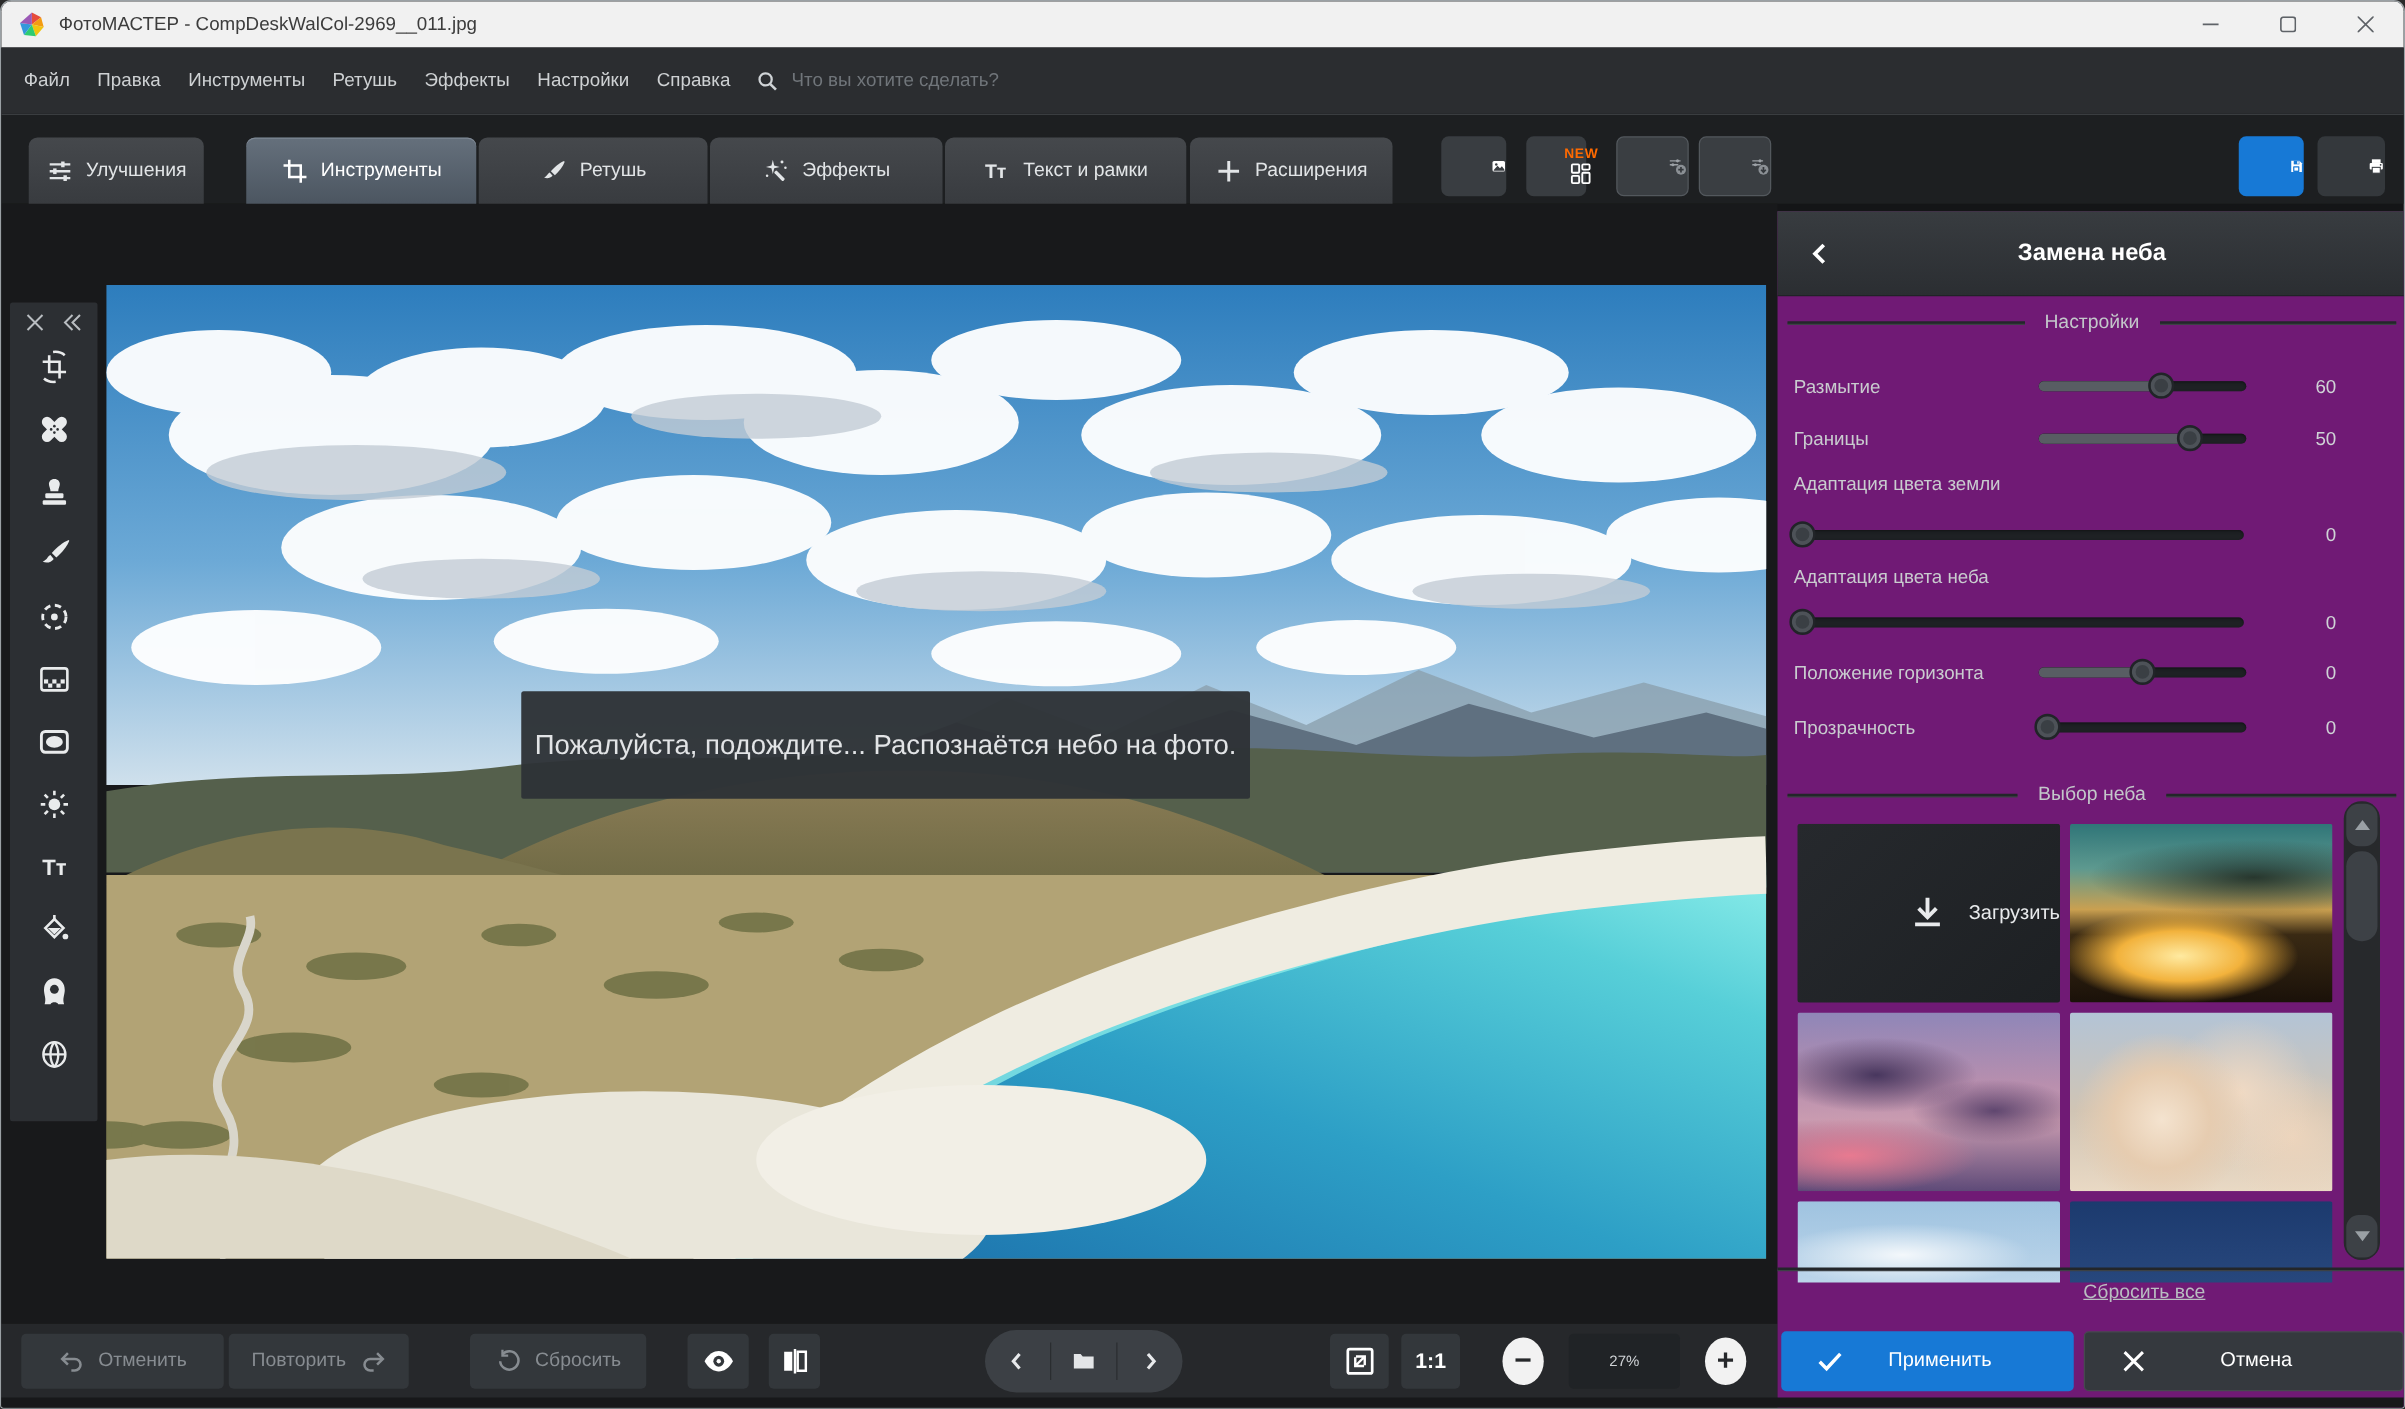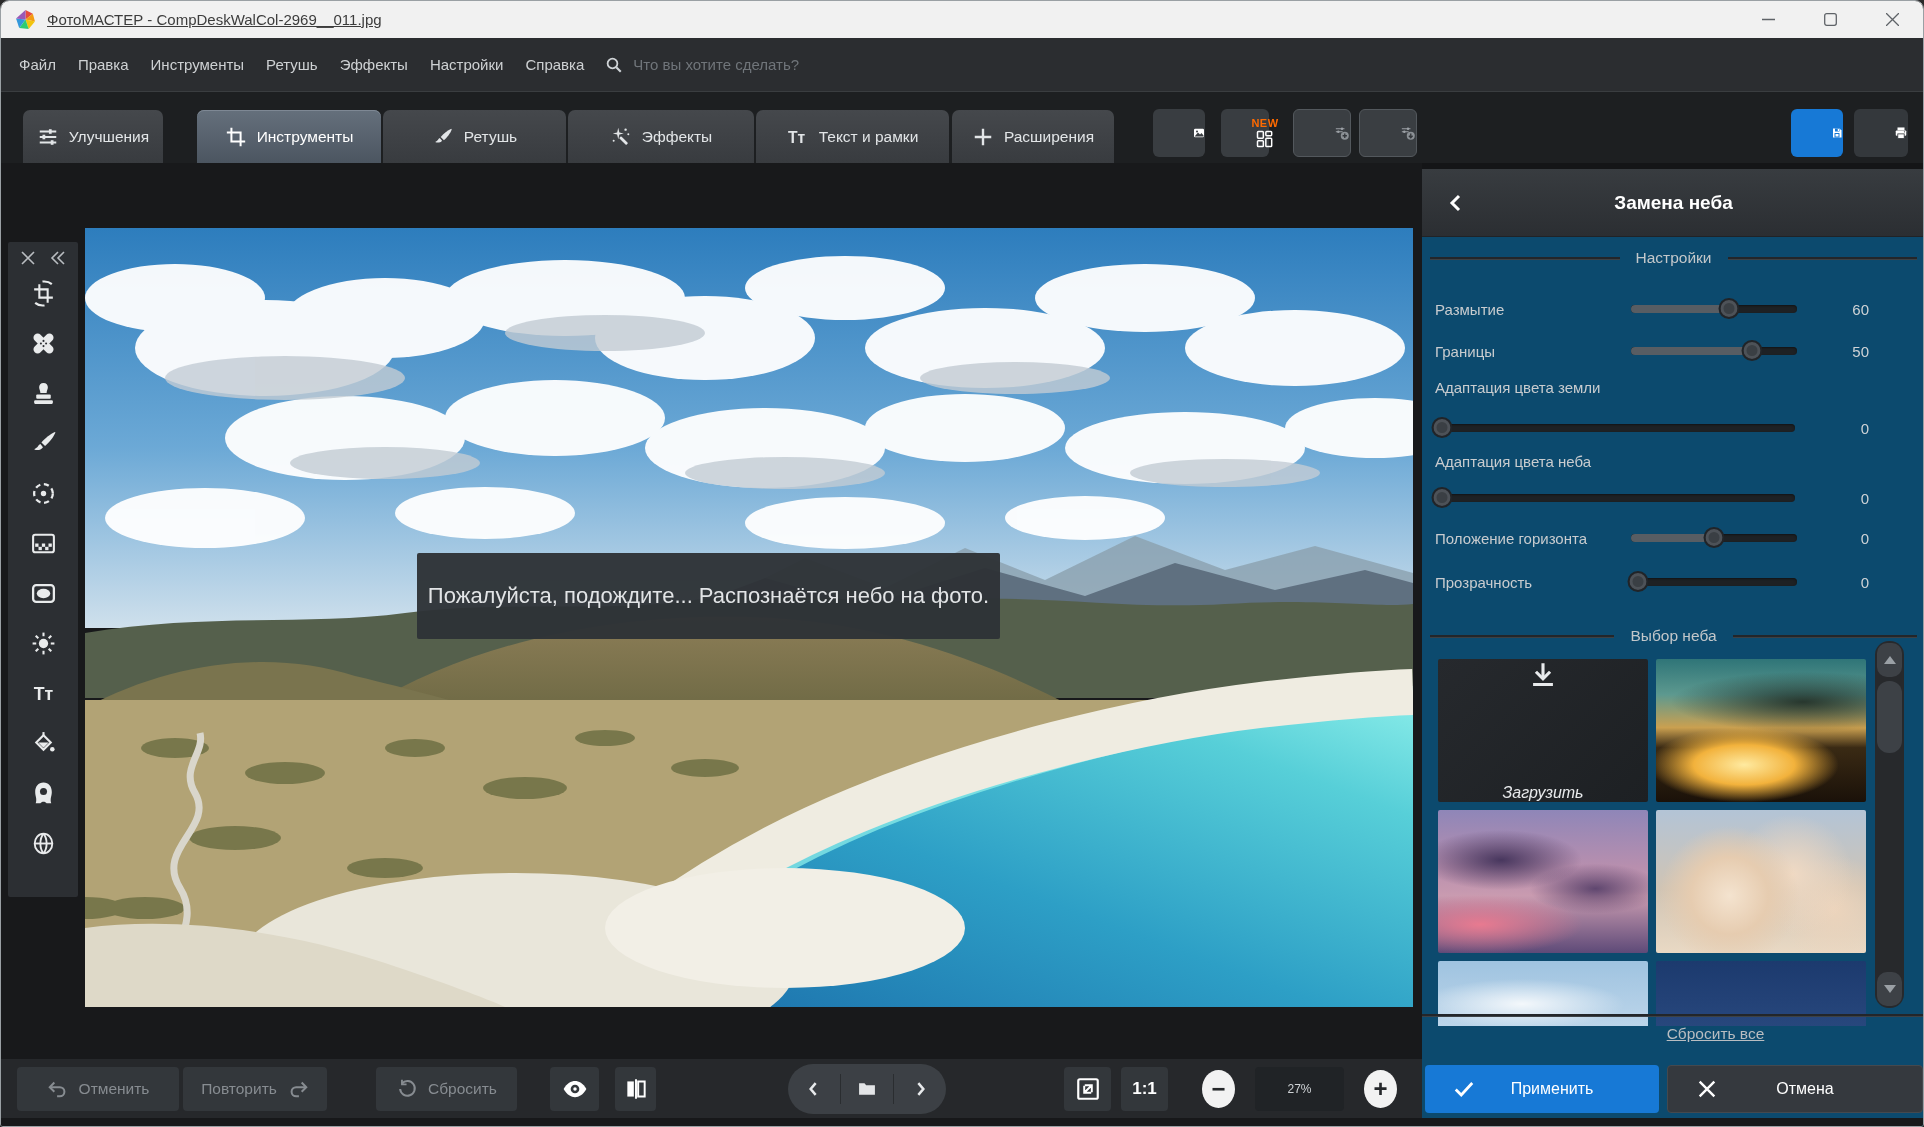--- a/index.html
+++ b/index.html
@@ -2,21 +2,21 @@
 <html><head>
 <meta charset="utf-8">
 <style>
   * { margin:0; padding:0; box-sizing:border-box; }
   html,body { width:1924px; height:1127px; background:#2a2a2a; font-family:"Liberation Sans","DejaVu Sans",sans-serif; overflow:hidden; }
   #window { position:absolute; left:0; top:0; width:1924px; height:1127px; border:1px solid #9aa0a4; border-radius:9px 9px 3px 3px; overflow:hidden; background:#141517; }
 
   
   .titlebar { position:absolute; left:0; top:0; width:100%; height:37px; background:#f1f1f1; display:flex; align-items:center; }
   .app-icon { margin-left:14px; width:21px; height:21px; }
-  .title-text { margin-left:11px; font-size:15px; color:#3c3c3c;text-decoration:underline; }
+  .title-text { margin-left:11px; font-size:15px; color:#3c3c3c; }
   .win-controls { position:absolute; right:0; top:0; height:37px; display:flex; }
   .win-btn { width:62px; height:37px; display:flex; align-items:center; justify-content:center; color:#5f6368; }
 
   
   .menubar { position:absolute; left:0; top:37px; width:100%; height:53px; background:#2b2d30; display:flex; align-items:center; }
   .menu-item { padding:0 11px; font-size:15px; color:#ced1d3; line-height:53px; cursor:default; }
   .menu-item:first-child { margin-left:7px; }
   .menu-search { display:flex; align-items:center; margin-left:10px; }
   .menu-search svg { width:18px; height:18px; }
   .menu-search .ph { margin-left:10px; font-size:15px; color:#70757a; }
@@ -53,21 +53,21 @@
   .bb-btn svg { width:22px; height:22px; }
   .bb-btn.white svg { width:26px; height:26px; }
   .pill { position:absolute; left:787px; top:5px; width:158px; height:50px; background:#3c4045; border-radius:26px; display:flex; align-items:center; cursor:pointer; }
   .pill-seg { flex:1; height:100%; display:flex; align-items:center; justify-content:center; }
   .pill-div { width:1px; height:30px; background:#2a2d30; }
   .pill svg { width:20px; height:20px; }
   .zoom-val { position:absolute; left:1254px; top:8px; width:89px; height:44px; background:#202326; border-radius:4px; display:flex; align-items:center; justify-content:center; color:#cfd3d6; font-size:12px; }
   .oval-btn { position:absolute; top:11px; width:33px; height:38px; background:#f2f2f2; border-radius:50%; display:flex; align-items:center; justify-content:center; color:#26282b; font-size:24px; font-weight:bold; cursor:pointer; line-height:1; }
 
   
-  .panel { position:absolute; left:1421px; top:168px; width:503px; height:959px; background:#0c4a6e; }
+  .panel { position:absolute; left:1421px; top:168px; width:503px; height:959px; background:#701a75; }
   .panel-header { position:relative; height:68px; background:linear-gradient(180deg,#383c40,#2b2e32); border-bottom:1px solid #202327; display:flex; align-items:center; justify-content:center; }
   .panel-header .back { position:absolute; left:14px; top:14px; width:40px; height:40px; display:flex; align-items:center; justify-content:center; cursor:pointer; }
   .panel-header .back svg { width:18px; height:18px; }
   .panel-title { font-size:19px; font-weight:bold; color:#fff; }
   .section-head { display:flex; align-items:center; gap:16px; padding:0 8px; margin-top:8px; height:26px; }
   .section-head .line { flex:1; height:2px; background:#23262a; box-shadow:0 1px 0 #3c4145; }
   .section-head .lbl { font-size:15.5px; color:#c3c7ca; }
   .srow { display:flex; align-items:center; padding-left:13px; padding-right:56px; }
   .srow .slabel { font-size:15px; color:#c9cccf; }
   .srow.inline { height:30px; }
@@ -76,21 +76,21 @@
   .srow.block-label { height:20px; }
   .srow.block-slider { height:22px; }
   .srow.block-slider .track-wrap { flex:0 0 360px; }
   .sval { margin-left:auto; width:42px; text-align:right; font-size:15px; color:#cfd3d6; }
   .track-wrap { position:relative; height:20px; cursor:pointer; }
   .track { position:absolute; left:0; right:0; top:6px; height:8px; border-radius:4px; background:#1e2124; box-shadow:inset 0 1px 2px #121416; }
   .track-fill { position:absolute; left:0; top:6px; height:8px; border-radius:4px 0 0 4px; background:#585d63; }
   .handle { position:absolute; top:-1px; width:21px; height:21px; border-radius:50%; background:#3a3f44; border:2px solid #212428; box-shadow:inset 0 0 0 3px #4d5258; transform:translateX(-50%); cursor:pointer; }
   .thumb-grid { position:relative; margin-top:10px; height:367px; overflow:hidden; padding-left:16px; display:grid; grid-template-columns:210px 210px; grid-auto-rows:143px; gap:8px; }
   .thumb { border-radius:2px; cursor:pointer; position:relative; overflow:hidden; }
-  .thumb-upload { background:linear-gradient(135deg,#26292d,#1d2023); display:flex; flex-direction:column; align-items:center; justify-content:space-between; gap:16px;font-style:italic; }
+  .thumb-upload { background:linear-gradient(135deg,#26292d,#1d2023); display:flex; flex-direction:row; align-items:center; justify-content:flex-end; gap:16px; }
   .thumb-upload svg { width:34px; height:34px; }
   .thumb-upload .ulabel { font-size:16px; color:#e8eaec; }
   .sky-sunset-gold { background:radial-gradient(ellipse 60% 35% at 42% 74%, #ffeaa0 0%, #f2b23c 40%, rgba(240,170,60,0) 75%), radial-gradient(ellipse 90% 30% at 70% 30%, rgba(20,30,25,.8), rgba(20,30,25,0) 70%), linear-gradient(180deg,#2f7578 0%,#5d998f 25%,#caa050 48%,#3a2a14 62%,#1a1109 100%); }
   .sky-pink-clouds { background:radial-gradient(ellipse 55% 30% at 30% 35%, rgba(60,45,85,.9), rgba(60,45,85,0) 70%), radial-gradient(ellipse 45% 25% at 75% 55%, rgba(70,50,95,.8), rgba(70,50,95,0) 70%), radial-gradient(ellipse 70% 30% at 20% 80%, #e87a90, rgba(232,122,144,0) 70%), linear-gradient(180deg,#8f86b8 0%,#b88fae 40%,#c99bb0 60%,#5e4a78 100%); }
   .sky-cream-cumulus { background:radial-gradient(circle 70px at 35% 60%, #f4e3cf 0%, #e6ccb0 55%, rgba(230,204,176,0) 100%), radial-gradient(circle 60px at 65% 45%, #f0dac4 0%, rgba(240,218,196,0) 100%), radial-gradient(circle 55px at 85% 70%, #ecd4bc 0%, rgba(236,212,188,0) 100%), linear-gradient(180deg,#b3c4d6 0%,#d0c4b4 55%,#e9d9c4 100%); }
   .sky-light-blue { background:radial-gradient(ellipse 70% 25% at 40% 30%, rgba(255,255,255,.85), rgba(255,255,255,0) 70%), radial-gradient(ellipse 60% 20% at 70% 65%, rgba(255,255,255,.6), rgba(255,255,255,0) 70%), linear-gradient(180deg,#9fc3e0 0%,#c2d9ec 55%,#e4eef6 100%); }
   .sky-dark-orange { background:radial-gradient(ellipse 55% 30% at 72% 88%, #ff9550 0%, #d45a2a 45%, rgba(212,90,42,0) 75%), radial-gradient(ellipse 40% 20% at 40% 95%, #b0486a 0%, rgba(176,72,106,0) 70%), linear-gradient(180deg,#1c3a6e 0%,#2a4a80 55%,#4a4474 85%,#6a4a6a 100%); }
   .vscroll { position:absolute; left:453px; top:472px; width:29px; height:367px; background:#27292c; border-radius:14px; }
   .vs-btn { position:absolute; left:2px; width:25px; height:34px; background:#3d4146; border-radius:10px; display:flex; align-items:center; justify-content:center; cursor:pointer; }
   .vs-up { top:2px; } .vs-down { bottom:2px; }

